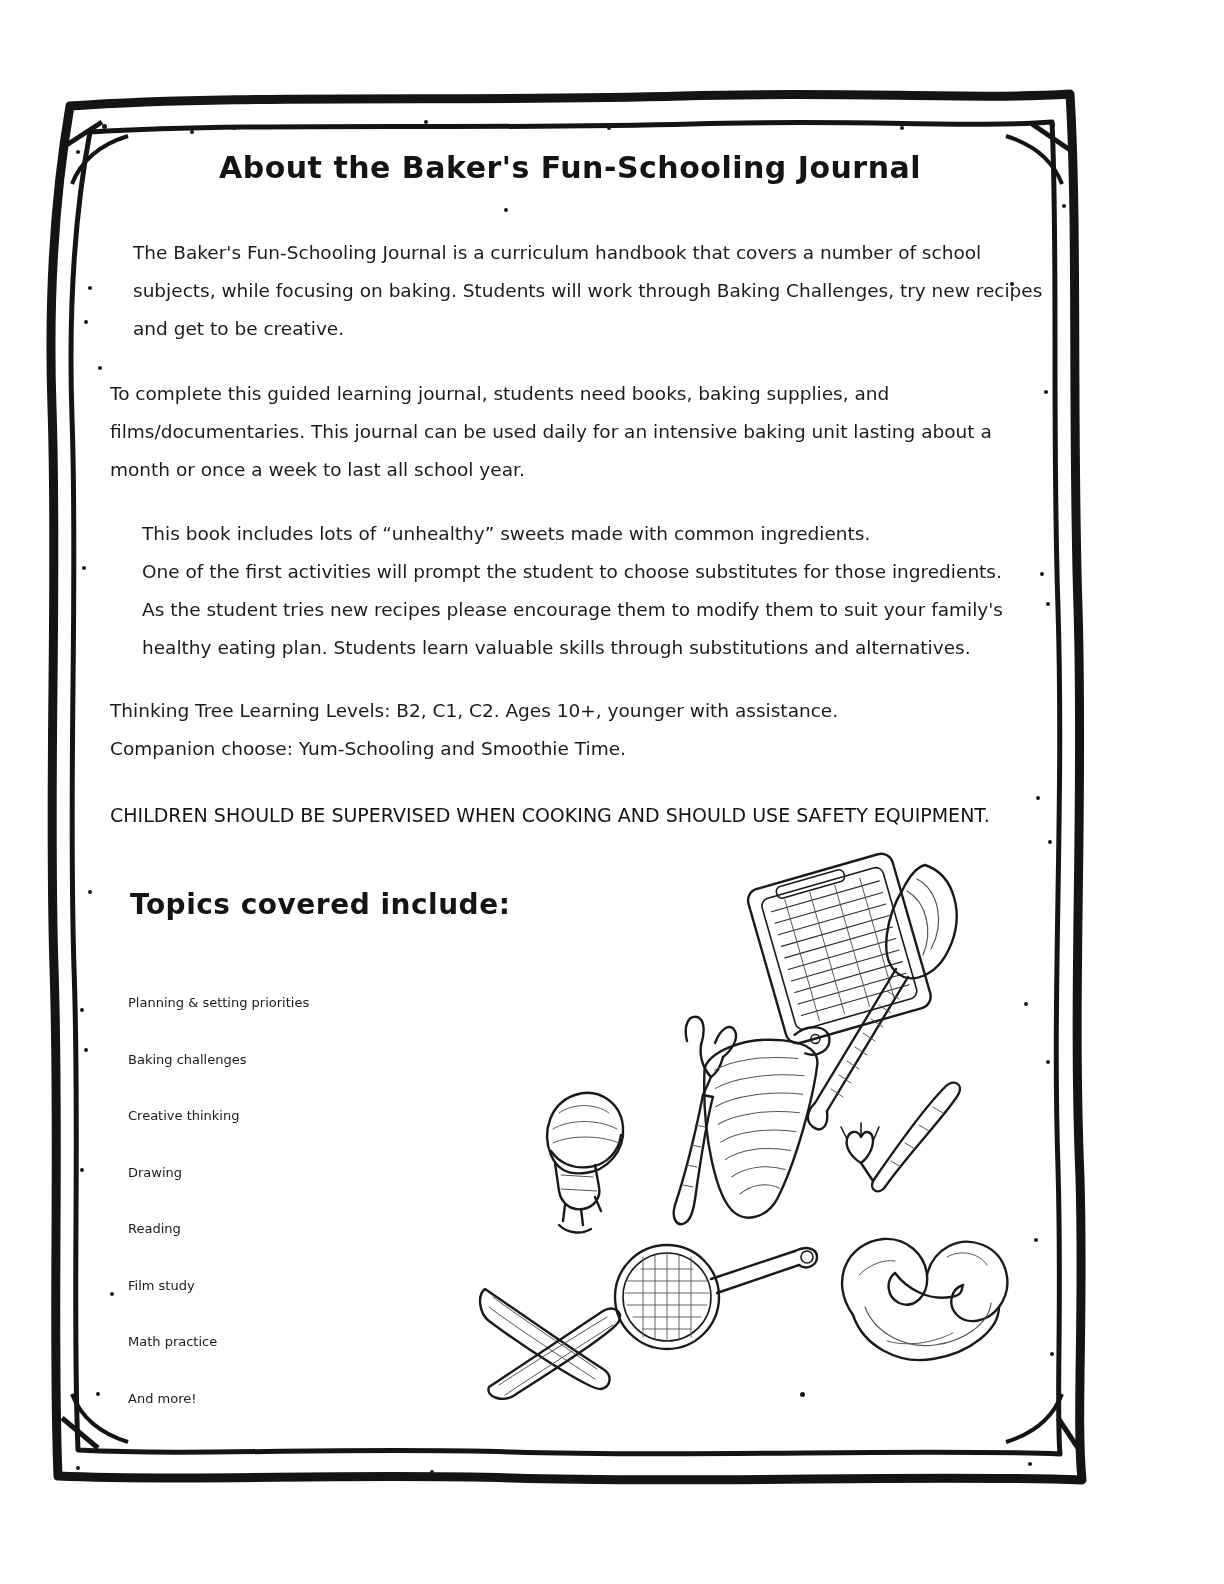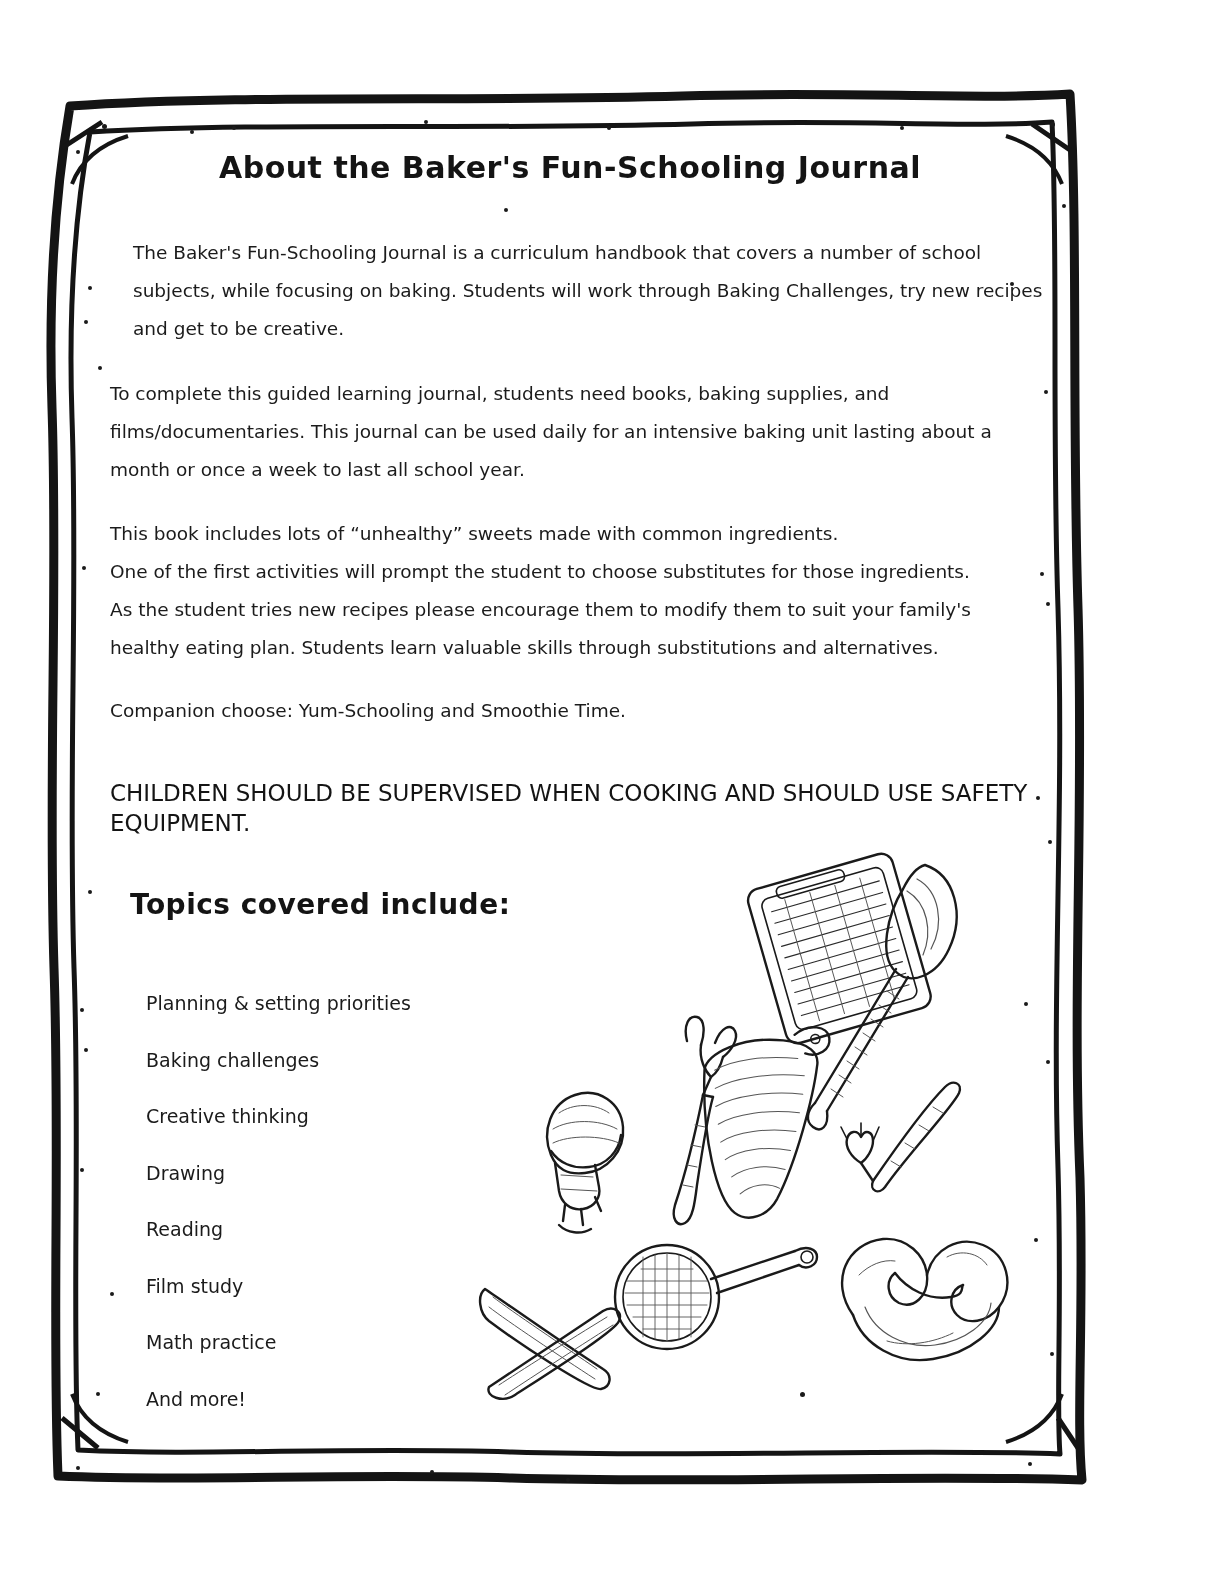--- a/index.html
+++ b/index.html
@@ -65,29 +65,29 @@
     width: 930px;
     font-family: "DejaVu Sans", sans-serif;
     font-size: 18.5px;
     line-height: 38px;
     color: #1b1b1b;
   }
   .body-block p { margin: 0; }
 
   #para-1 { top: 234px; margin-left: 23px; }
   #para-2 { top: 375px; }
-  #para-3 { top: 515px; }
+  #para-3 { top: 515px; margin-left: 32px; }
   #para-4 { top: 692px; }
   #warning {
     position: absolute;
     left: 110px;
-    top: 778px;
+    top: 800px;
     width: 950px;
     font-family: "DejaVu Sans", sans-serif;
-    font-size: 23px;
+    font-size: 19px;
     line-height: 30px;
     color: #141414;
   }
 
   #topics-heading {
     position: absolute;
     left: 130px;
     top: 888px;
     font-family: "DejaVu Sans", sans-serif;
     font-weight: bold;
@@ -100,24 +100,23 @@
     position: absolute;
     left: 128px;
     top: 975px;
     width: 420px;
     list-style: none;
     margin: 0;
     padding: 0;
   }
   #topics-list li {
     font-family: "DejaVu Sans", sans-serif;
-    font-size: 19px;
+    font-size: 13px;
     line-height: 56.5px;
     color: #1b1b1b;
-    margin-left: 18px;
   }
 
   
   #illustration {
     position: absolute;
     left: 455px;
     top: 845px;
     width: 560px;
     height: 570px;
   }
@@ -200,20 +199,21 @@
   </div>
 
   <div class="body-block" id="para-3">
     <p>This book includes lots of “unhealthy” sweets made with common ingredients.</p>
     <p>One of the first activities will prompt the student to choose substitutes for those ingredients.</p>
     <p>As the student tries new recipes please encourage them to modify them to suit your family's</p>
     <p>healthy eating plan. Students learn valuable skills through substitutions and alternatives.</p>
   </div>
 
   <div class="body-block" id="para-4">
+    <p>Thinking Tree Learning Levels: B2, C1, C2.  Ages 10+, younger with assistance.</p>
     <p>Companion choose: Yum-Schooling and Smoothie Time.</p>
   </div>
 
   <div id="warning">CHILDREN SHOULD BE SUPERVISED WHEN COOKING AND SHOULD USE SAFETY EQUIPMENT.</div>
 
   <div id="topics-heading">Topics covered include:</div>
 
   <ul id="topics-list">
     <li>Planning &amp; setting priorities</li>
     <li>Baking challenges</li>

